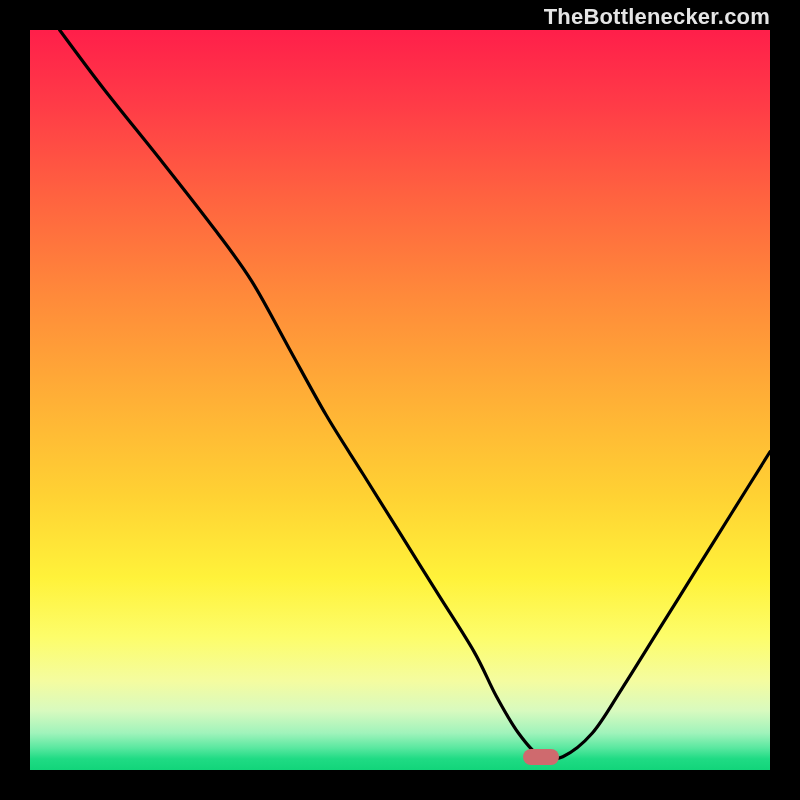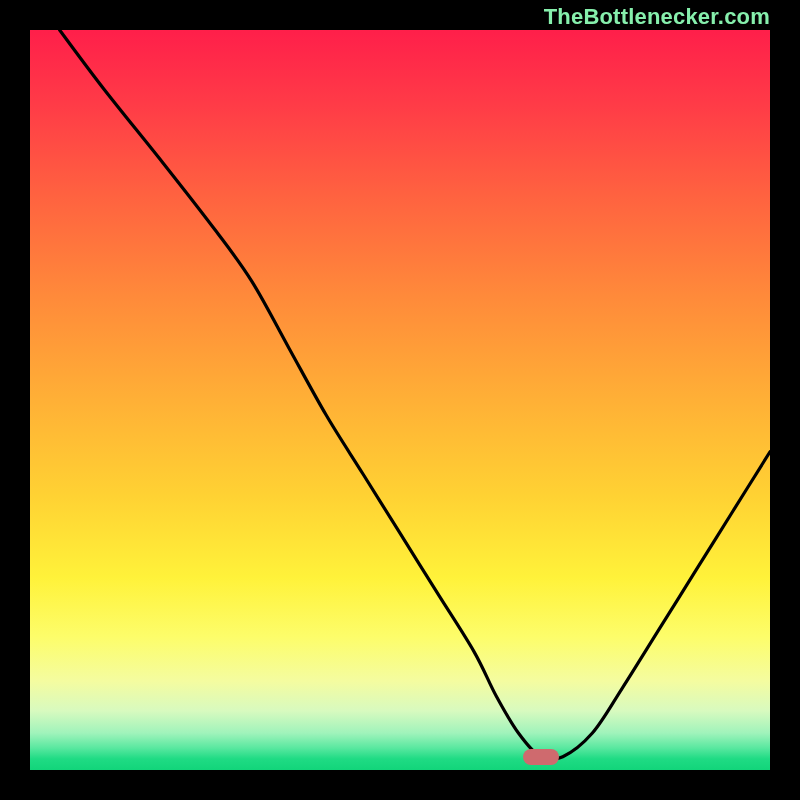--- a/index.html
+++ b/index.html
@@ -26,21 +26,21 @@
     height: 740px;
     overflow: hidden;
   }
   .attribution {
     position: absolute;
     top: 4px;
     right: 30px;
     font-family: Arial, Helvetica, sans-serif;
     font-size: 22px;
     font-weight: 600;
-    color: #86efac;
+    color: #e5e5e5;
     letter-spacing: 0.2px;
   }
   .gradient {
     position: absolute;
     inset: 0;
     background: linear-gradient(
       to bottom,
       #ff1f4a 0%,
       #ff3b47 10%,
       #ff6140 22%,

